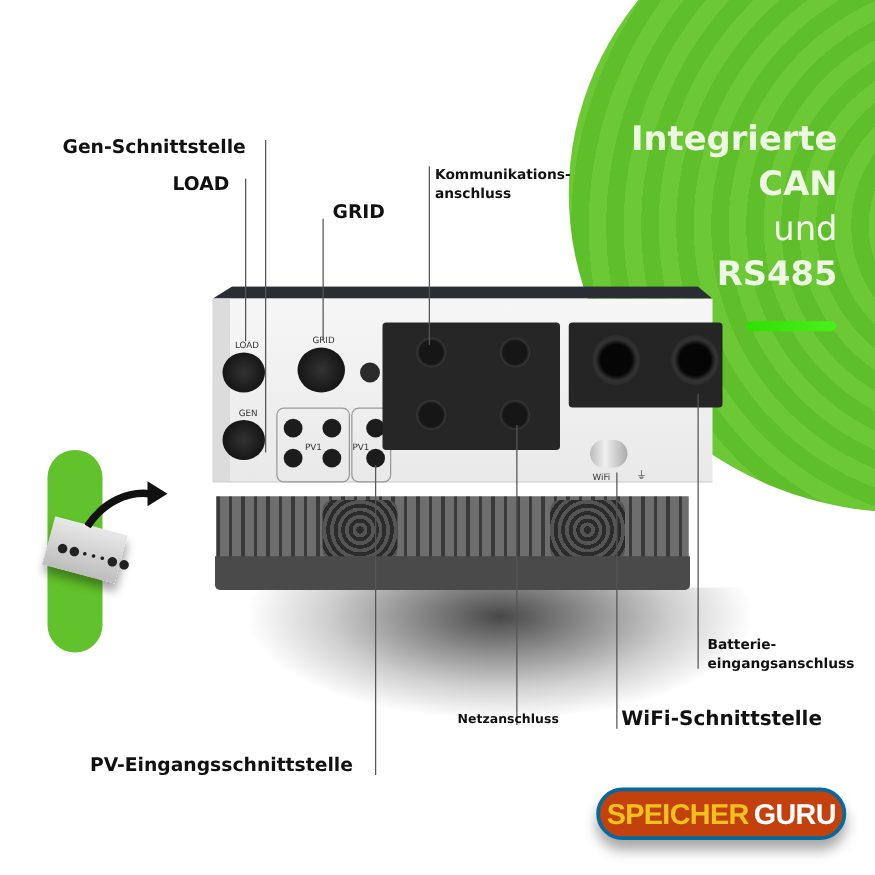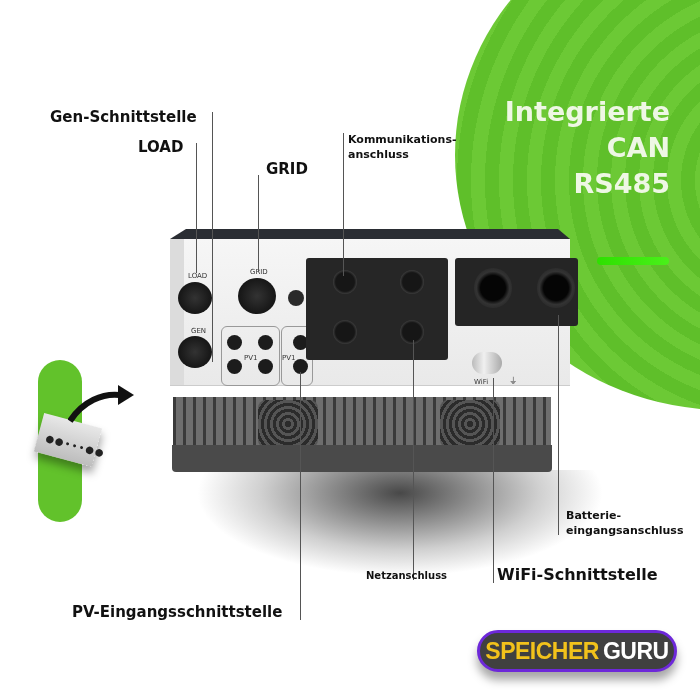--- a/index.html
+++ b/index.html
@@ -39,32 +39,33 @@
   .pv-conn{position:absolute;width:15px;height:15px;border-radius:50%;background:#1c1c1c;}
   .wifi-knob{position:absolute;left:472px;top:352px;width:30px;height:22px;border-radius:11px;background:linear-gradient(90deg,#bbb,#f0f0f0 40%,#aaa);}
 
   
   .pill{position:absolute;left:38px;top:360px;width:44px;height:162px;border-radius:22px;background:#62c22b;}
   .mini-box{position:absolute;left:38px;top:420px;width:60px;height:40px;background:linear-gradient(180deg,#e8e8e8,#bdbdbd);transform:rotate(15deg);box-shadow:2px 6px 8px rgba(0,0,0,0.35);}
   .mini-dots{position:absolute;left:8px;top:18px;font-size:10px;color:#222;letter-spacing:1px;}
   .arrow{position:absolute;left:68px;top:383px;}
 
   
-  .logo{position:absolute;left:477px;top:630px;width:200px;height:42px;border-radius:21px;background:#404040;border:3px solid #6d28d9;box-sizing:border-box;
+  .logo{position:absolute;left:477px;top:630px;width:200px;height:42px;border-radius:21px;background:#c2410c;border:3px solid #0369a1;box-sizing:border-box;
     display:flex;align-items:center;justify-content:center;font-family:"Liberation Sans",sans-serif;font-weight:bold;font-size:23px;letter-spacing:-0.5px;box-shadow:0 8px 10px rgba(0,0,0,0.35);}
   .logo .y{color:#f2c21b;}
   .logo .w{color:#ffffff;margin-left:4px;}
 </style>
 </head>
 <body>
 
 <div class="green-circle"></div>
 <div class="headline">
   <div class="b">Integrierte</div>
   <div class="b">CAN</div>
+  <div class="l">und</div>
   <div class="b">RS485</div>
 </div>
 <div class="accent-bar"></div>
 
 <div class="floor-shadow"></div>
 
 <div>
   <div class="inv-top"></div>
   <div class="inv-body"></div>
   <div class="inv-side"></div>

